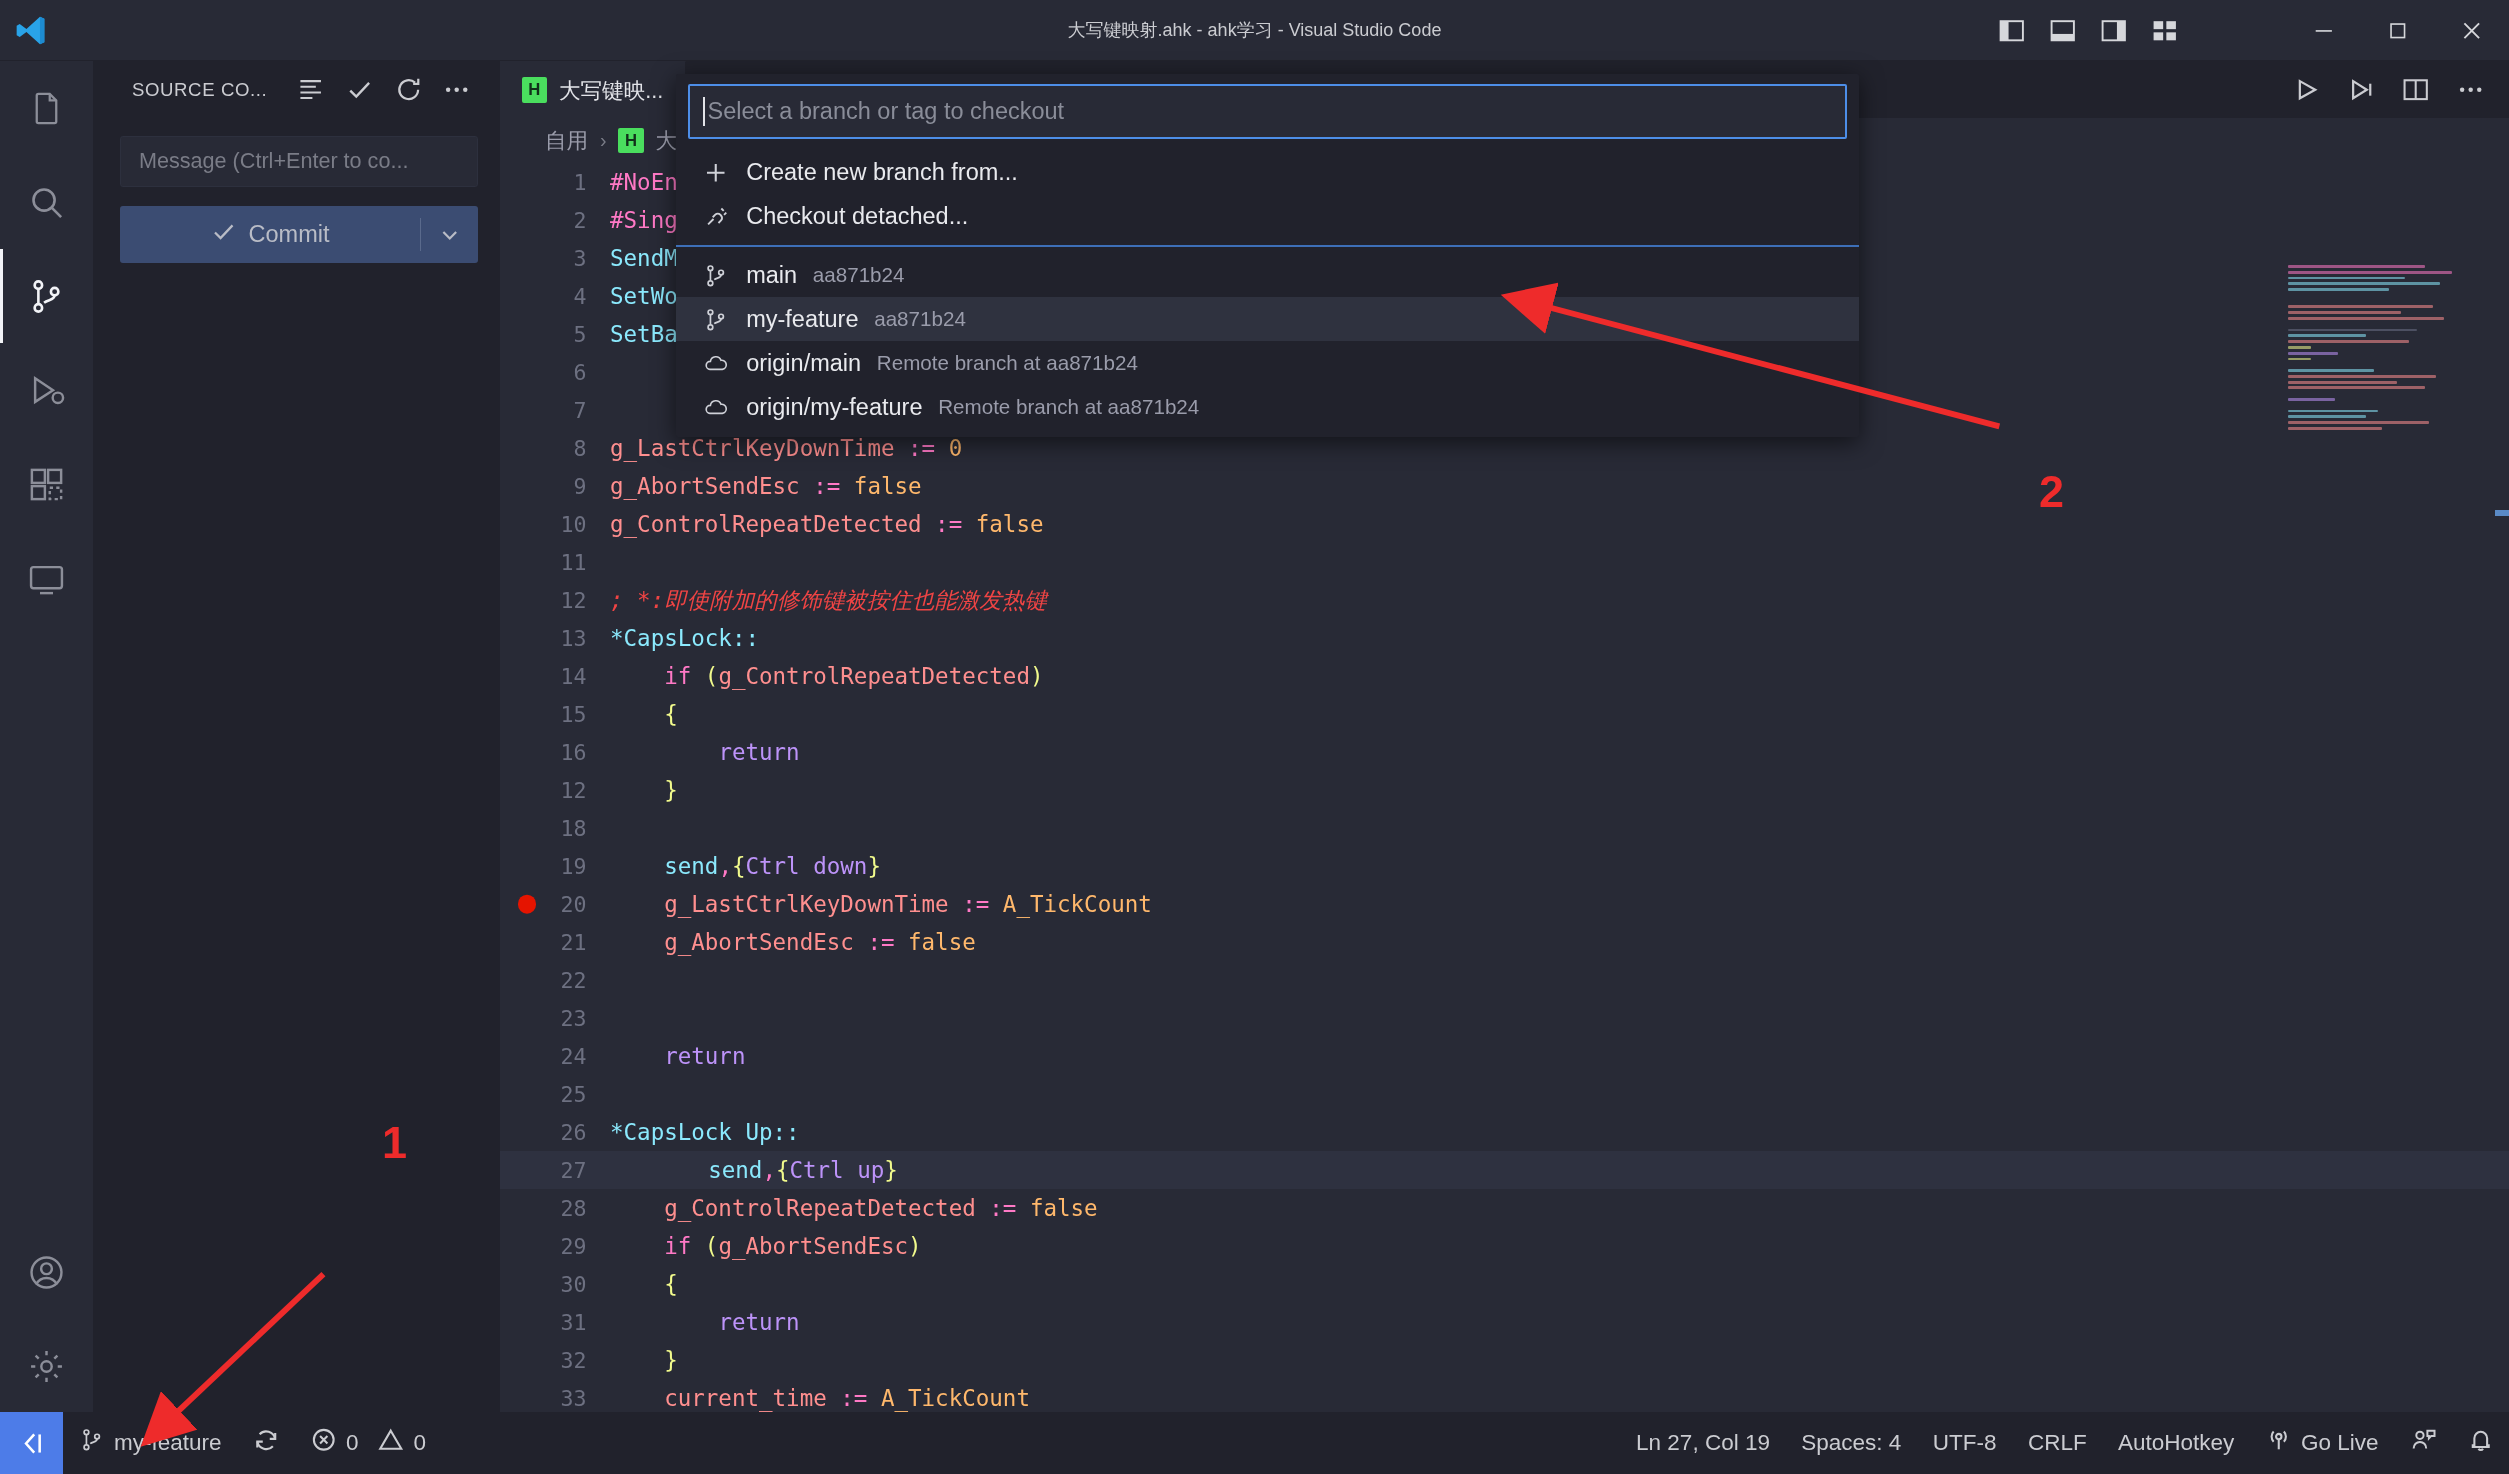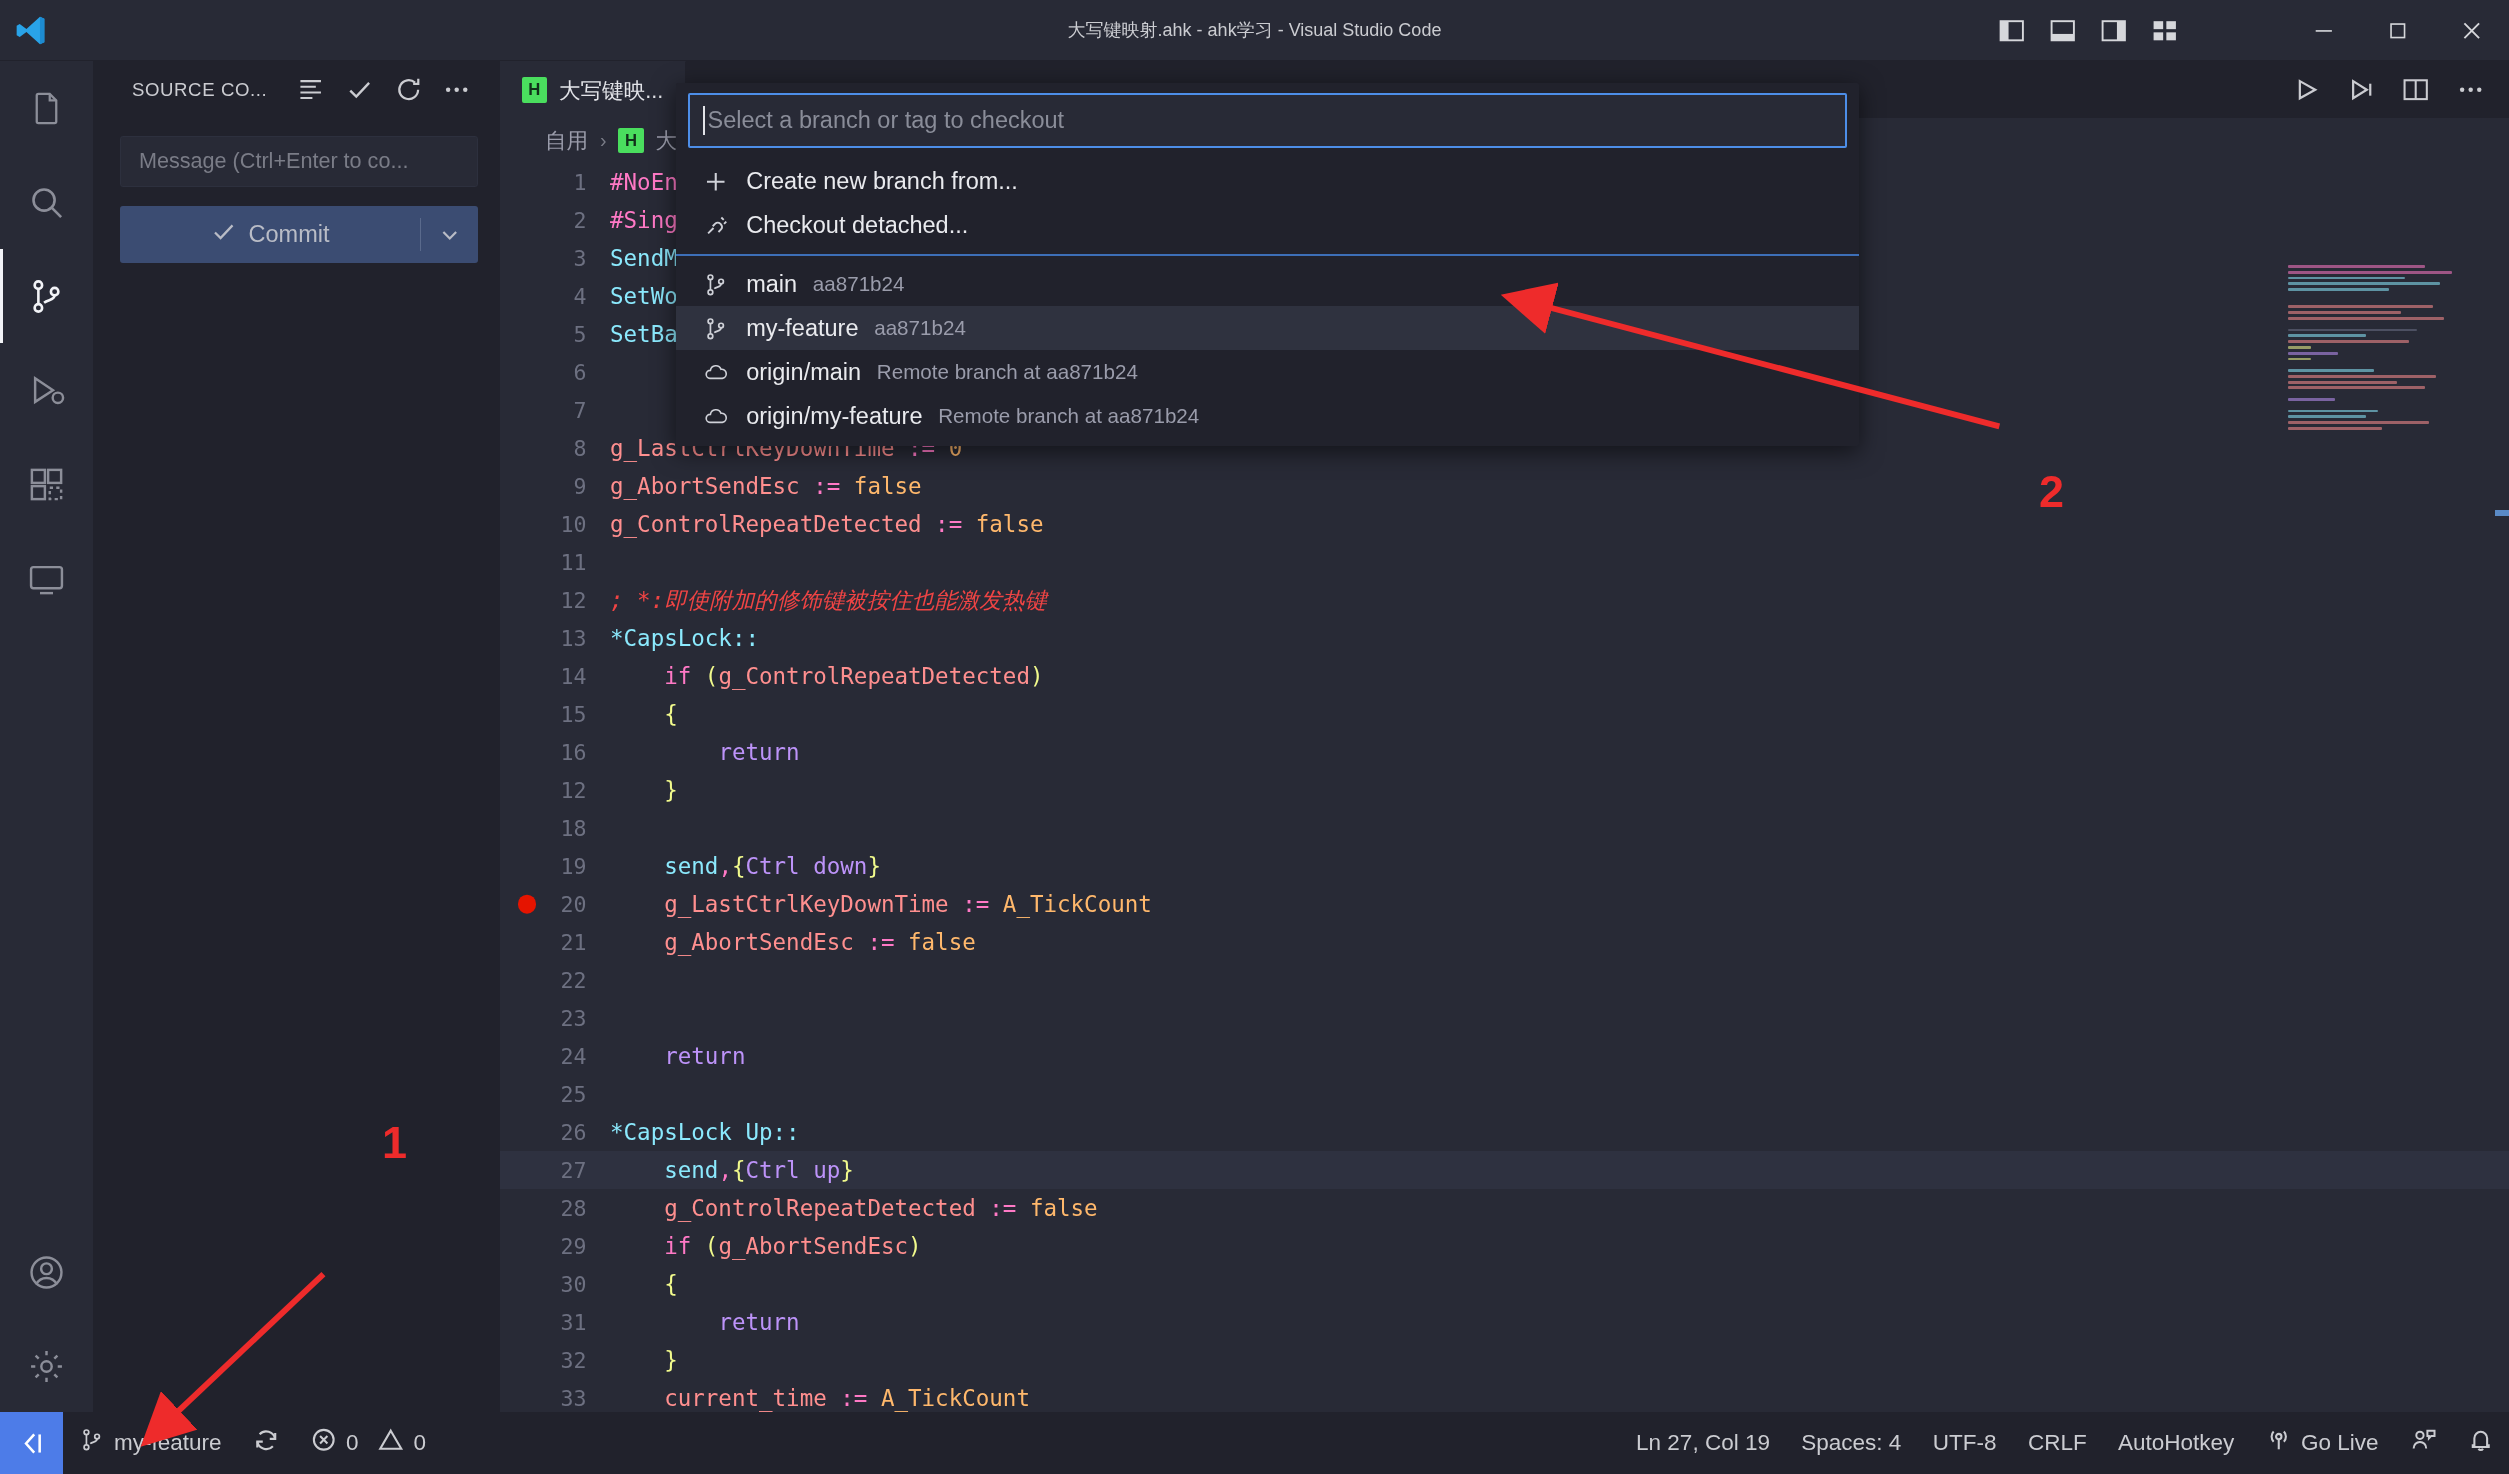--- a/index.html
+++ b/index.html
@@ -87,42 +87,42 @@
     height: 45px; display:flex; align-items:center; gap:11.8px; padding-left: 45px;
     color:#9a9cab; font-size: 21.6px; background:#282a36;
   }
   .bc-sep { color:#7a7c87; font-size: 19.6px; }
 
   .code-wrap { position:relative; height: 1250px; overflow: hidden; background:#282a36; }
   .code-line {
     display:flex; height: 38px; align-items:center; font-family: "DejaVu Sans Mono", monospace; font-size: 22.5px;
     white-space: pre;
   }
-  .code-line.cur { background: #2e3140; }
+  .code-line.cur { background: #2e3140; gap: 44px; }
   .gut { width: 110px; text-align:right; padding-right: 23.5px; color:#6d7081; font-size: 21.6px; flex: 0 0 110px;
          font-family: "DejaVu Sans Mono", monospace; position: relative; }
   .bp { position:absolute; left: 17.6px; top: 50%; transform: translateY(-50%); width:18.6px; height:18.6px; border-radius:50%; background:#e51400; }
   .src { flex:1; color:#f8f8f2; }
   .kw   { color: #ff79c6; }
   .var  { color: #ff8f8f; }
   .val  { color: #ffb86c; }
   .cmt  { color: #ef4444; font-style: italic; }
   .pun  { color: #f1fa8c; }
   .pink { color: #ff79c6; }
   .purple { color: #bd93f9; }
   .cyan { color: #8be9fd; }
 
   .minimap { position:absolute; top: 102px; right: 25.5px; width: 196px; height: 225px; opacity: .55; }
   .mm-row { height: 2.9px; margin-bottom: 2.9px; border-radius: 1px; }
   .scroll-deco { position:absolute; right: 0; top: 102px; width: 13.7px; height: 1250px; }
   .sd-mark { position:absolute; right:0; width:13.7px; height:5.9px; background:#5a8ac6; }
 
   
   .quickpick {
-    position:absolute; top: 83px; left: 676px; width: 1183px;
+    position:absolute; top: 74px; left: 676px; width: 1183px;
     background: #21222c; box-shadow: 0 5.9px 23.5px rgba(0,0,0,.55);
     border-radius: 2px; z-index: 40;
   }
   .qp-inputwrap { padding: 9.8px 11.8px 11.8px 11.8px; }
   .qp-input {
     height: 55px; background:#282a36; border: 2px solid #4d8ee8; border-radius: 2px;
     display:flex; align-items:center; padding: 0 13.7px; color:#8a8d99; font-size: 23.5px;
   }
   .qp-caret { width: 2px; height: 29px; background:#e2e3e8; margin-right: 2px; }
   .qp-list { padding-bottom: 7.8px; }

